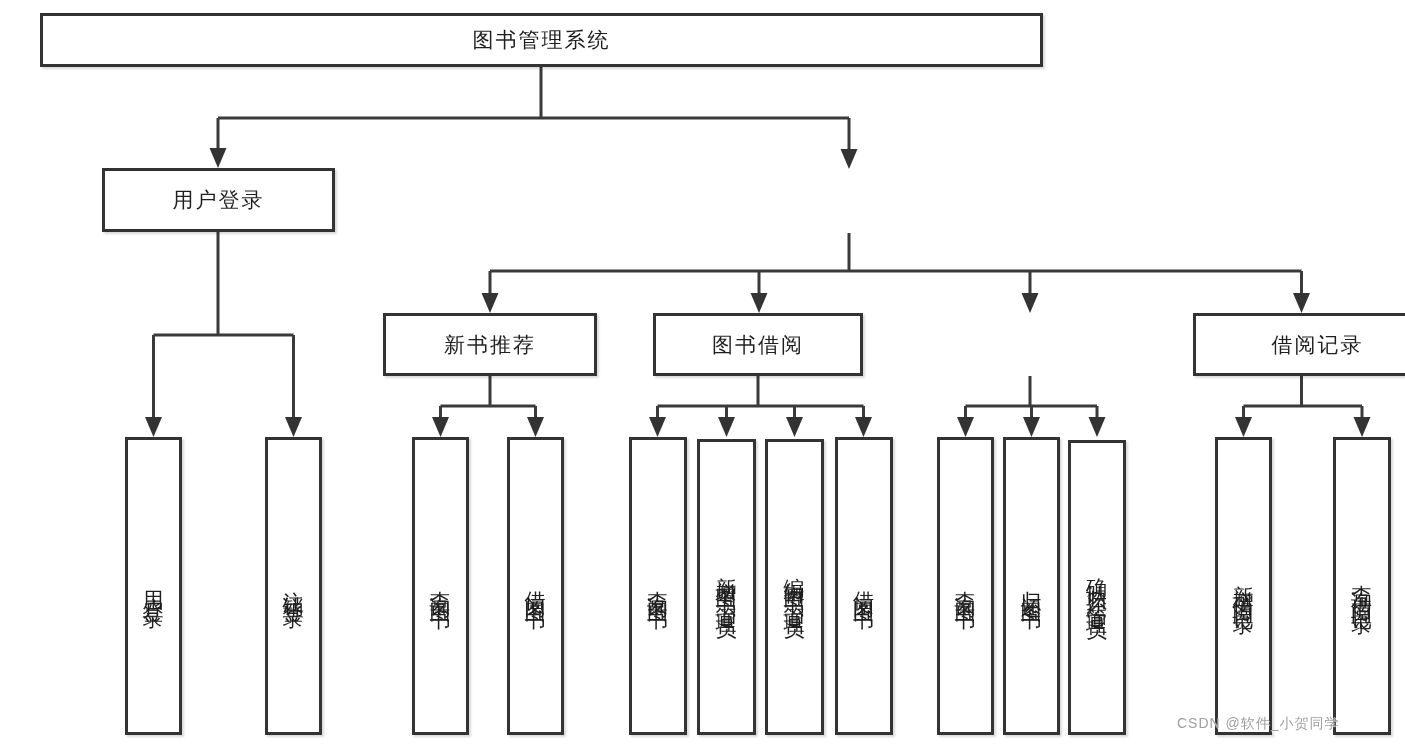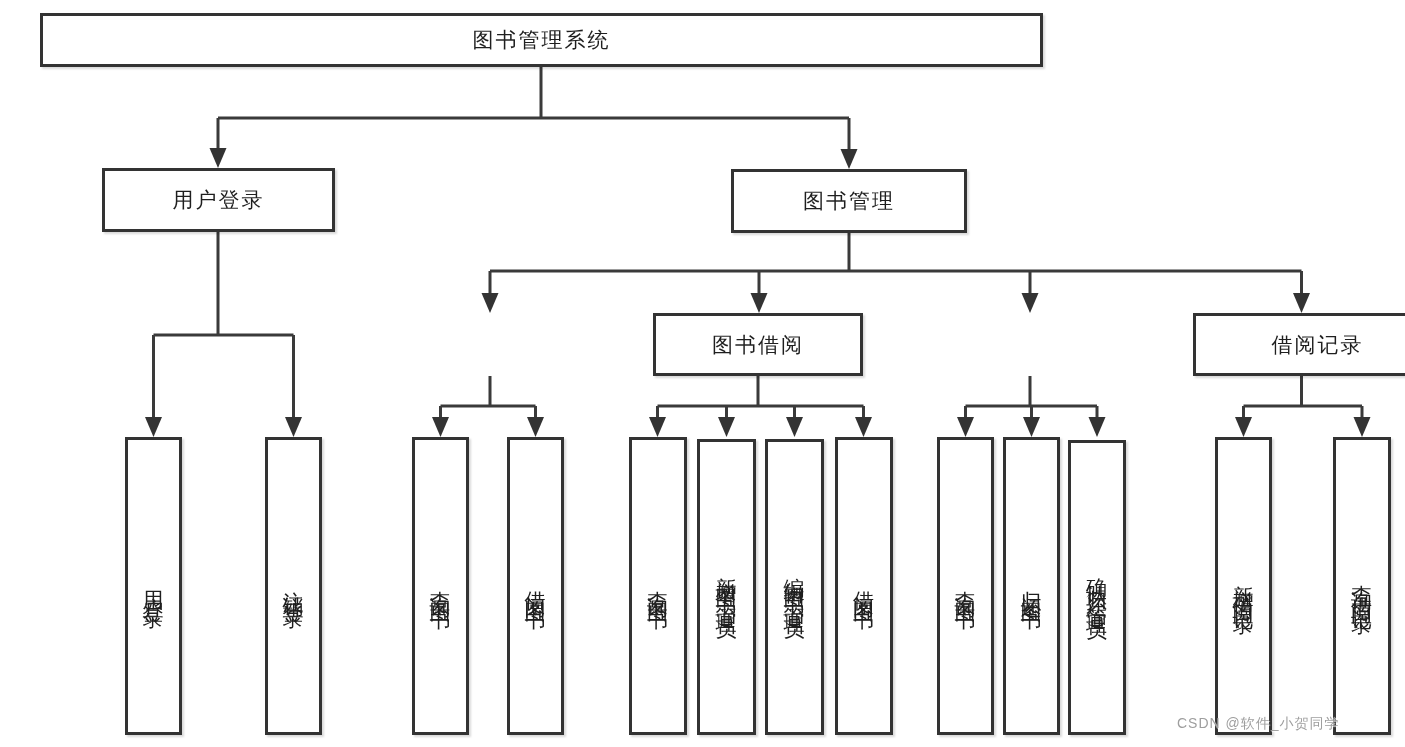--- a/index.html
+++ b/index.html
@@ -90,24 +90,24 @@
     </g>
   </svg>
 
   <div class="node" style="left:20px;top:13px;width:1003px;height:54px">
     <span class="lbl">图书管理系统</span>
   </div>
 
   <div class="node" style="left:82px;top:168px;width:233px;height:64px">
     <span class="lbl">用户登录</span>
   </div>
-  <div class="node" style="left:711px;top:169px;width:236px;height:64px">
-    <span class="lbl">图书管理</span>
+
+  <div class="node" style="left:363px;top:313px;width:214px;height:63px">
+    <span class="lbl">新书推荐</span>
   </div>
-
   <div class="node" style="left:633px;top:313px;width:210px;height:63px">
     <span class="lbl">图书借阅</span>
   </div>
   <div class="node" style="left:1173px;top:313px;width:249px;height:63px">
     <span class="lbl">借阅记录</span>
   </div>
 
   <div class="node leaf" style="left:105px;top:437px;width:57px;height:298px">
     <span class="lbl">用户登录</span>
   </div>

